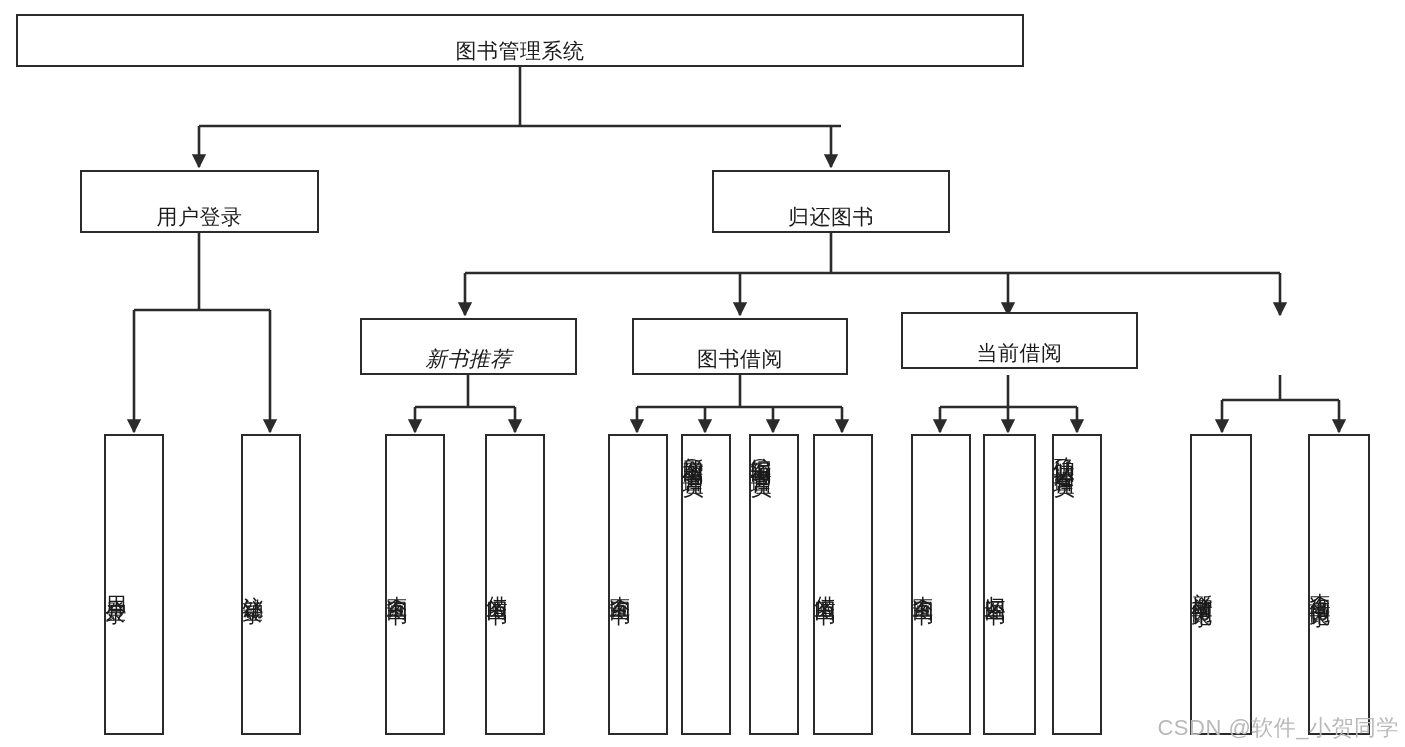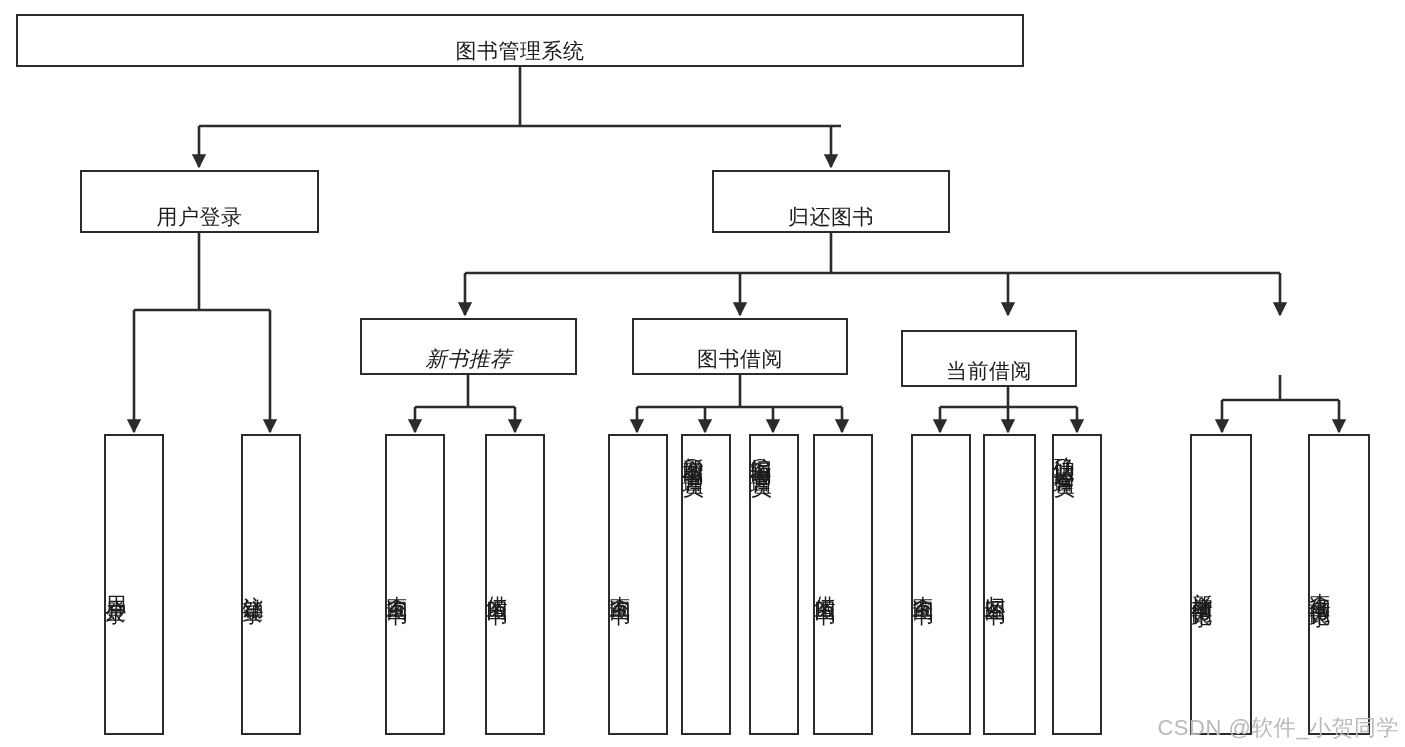--- a/index.html
+++ b/index.html
@@ -129,21 +129,21 @@
   <div class="node horiz" style="left:712px; top:170px; width:238px; height:63px;">
     <span class="node-label">归还图书</span>
   </div>
 
   <div class="node horiz" style="left:360px; top:318px; width:217px; height:57px;font-style:italic;">
     <span class="node-label">新书推荐</span>
   </div>
   <div class="node horiz" style="left:632px; top:318px; width:216px; height:57px;">
     <span class="node-label">图书借阅</span>
   </div>
-  <div class="node horiz" style="left:901px; top:330px; width:176px; height:57px;">
+  <div class="node horiz" style="left:901px; top:312px; width:237px; height:57px;">
     <span class="node-label">当前借阅</span>
   </div>
 
   <div class="node vert" style="left:104px; top:434px; width:60px; height:301px;">
     <span class="node-label">用户登录</span>
   </div>
   <div class="node vert" style="left:241px; top:434px; width:60px; height:301px;">
     <span class="node-label">注销登录</span>
   </div>
 

